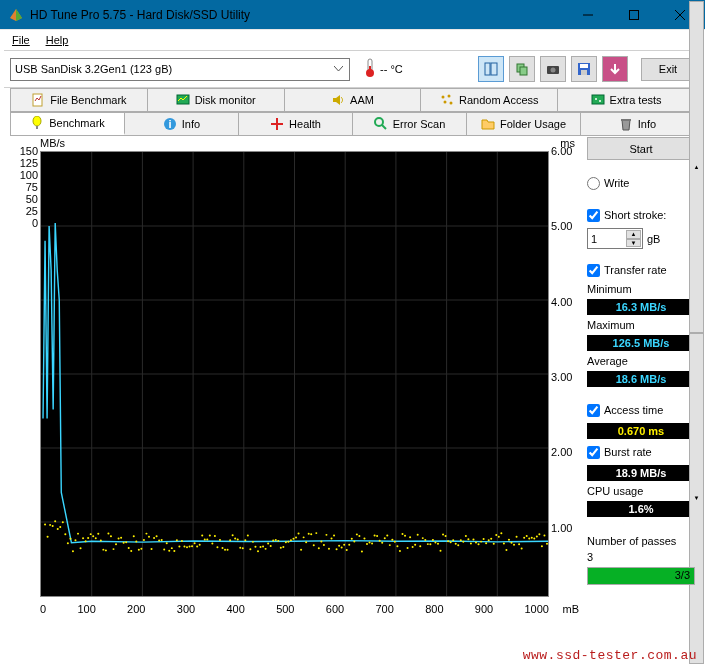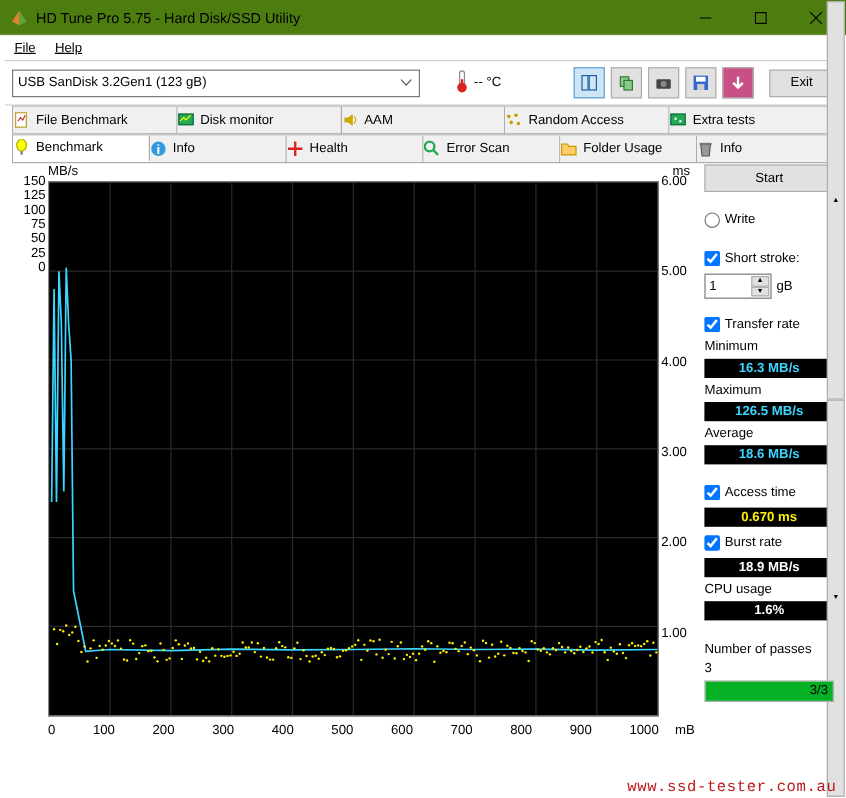--- a/index.html
+++ b/index.html
@@ -1,39 +1,39 @@
 <!DOCTYPE html>
 <html><head>
 <meta charset="utf-8">
 <style>
 *{box-sizing:border-box;margin:0;padding:0;font-family:Tahoma,Segoe UI,sans-serif;font-size:11px}
 body{background:#fff;width:705px;height:665px;overflow:hidden;position:relative}
-.titlebar{height:30px;background:#4d7c0f;display:flex;align-items:center;padding:0 2px 0 8px;border-bottom:1px solid #e8e8e8}
+.titlebar{height:30px;background:#0369a1;display:flex;align-items:center;padding:0 2px 0 8px;border-bottom:1px solid #e8e8e8}
 .titlebar .appicon{width:16px;height:16px;margin-right:6px}
 .titlebar .title{flex:1;color:#000;font-size:12px}
 .winbtns{display:flex}
 .winbtn{width:46px;height:30px;display:flex;align-items:center;justify-content:center;color:#000}
 .winbtn svg{width:10px;height:10px}
 .menubar{height:20px;display:flex;align-items:center;padding:0 6px;gap:4px;background:#fff}
 .menubar span{padding:2px 6px;text-decoration:underline;text-decoration-color:#000;cursor:default}
 .menubar span u{text-decoration:underline}
 hr.sep{border:none;border-top:1px solid #d0d0d0;margin:0 4px}
-.toolbar{height:36px;display:flex;align-items:center;padding:4px 10px;gap:21px}
+.toolbar{height:36px;display:flex;align-items:center;padding:4px 10px;gap:6px}
 .drivesel{flex:0 0 340px;height:23px;border:1px solid #7a7a7a;background:#fff;display:flex;align-items:center;padding:0 4px;position:relative}
 .drivesel .dd{position:absolute;right:2px;top:2px;width:17px;height:17px;display:flex;align-items:center;justify-content:center}
 .temp{display:flex;align-items:center;gap:4px;margin-left:8px}
 .tbtns{margin-left:auto;display:flex;gap:5px;align-items:center}
 .tbtn{width:26px;height:26px;border:1px solid #adadad;background:#e1e1e1;display:flex;align-items:center;justify-content:center}
 .tbtn.active{background:#cde6f7;border-color:#5a9bd4}
 .tbtn.pink{background:#c85087}
 .exitbtn{width:54px;height:23px;border:1px solid #adadad;background:#e1e1e1;margin-left:8px;display:flex;align-items:center;justify-content:center}
 .tabs{padding:0 10px}
 .tabrow{display:flex;border:1px solid #adadad;background:#fff;height:24px}
 .tabrow.top{border-bottom:none}
-.tabcell{flex:1;display:flex;align-items:center;gap:5px;border-right:1px solid #adadad;position:relative}
+.tabcell{flex:1;display:flex;align-items:center;justify-content:center;gap:5px;border-right:1px solid #adadad;position:relative}
 .tabcell:last-child{border-right:none}
 .tabcell.active{background:#fff;border-bottom:2px solid #fff;z-index:2}
 .tabrow.bot .tabcell:not(.active){background:#f0f0f0}
 .tabrow.top .tabcell{background:#f0f0f0;border-bottom:1px solid #adadad}
 .ico{width:14px;height:14px;display:inline-block}
 .content{display:flex;padding:1px 10px 4px 10px;gap:8px}
 .chartwrap{flex:1;position:relative}
 .chartlabels-y{position:absolute;left:0;top:8px;bottom:30px;width:28px;display:flex;flex-direction:column;justify-content:flex-start;text-align:right;font-size:11px}
 .chartlabels-y2{position:absolute;right:0;top:8px;bottom:30px;width:28px;display:flex;flex-direction:column;justify-content:space-between;text-align:left;font-size:11px}
 .ytitle{position:absolute;left:30px;top:0;font-size:11px}

